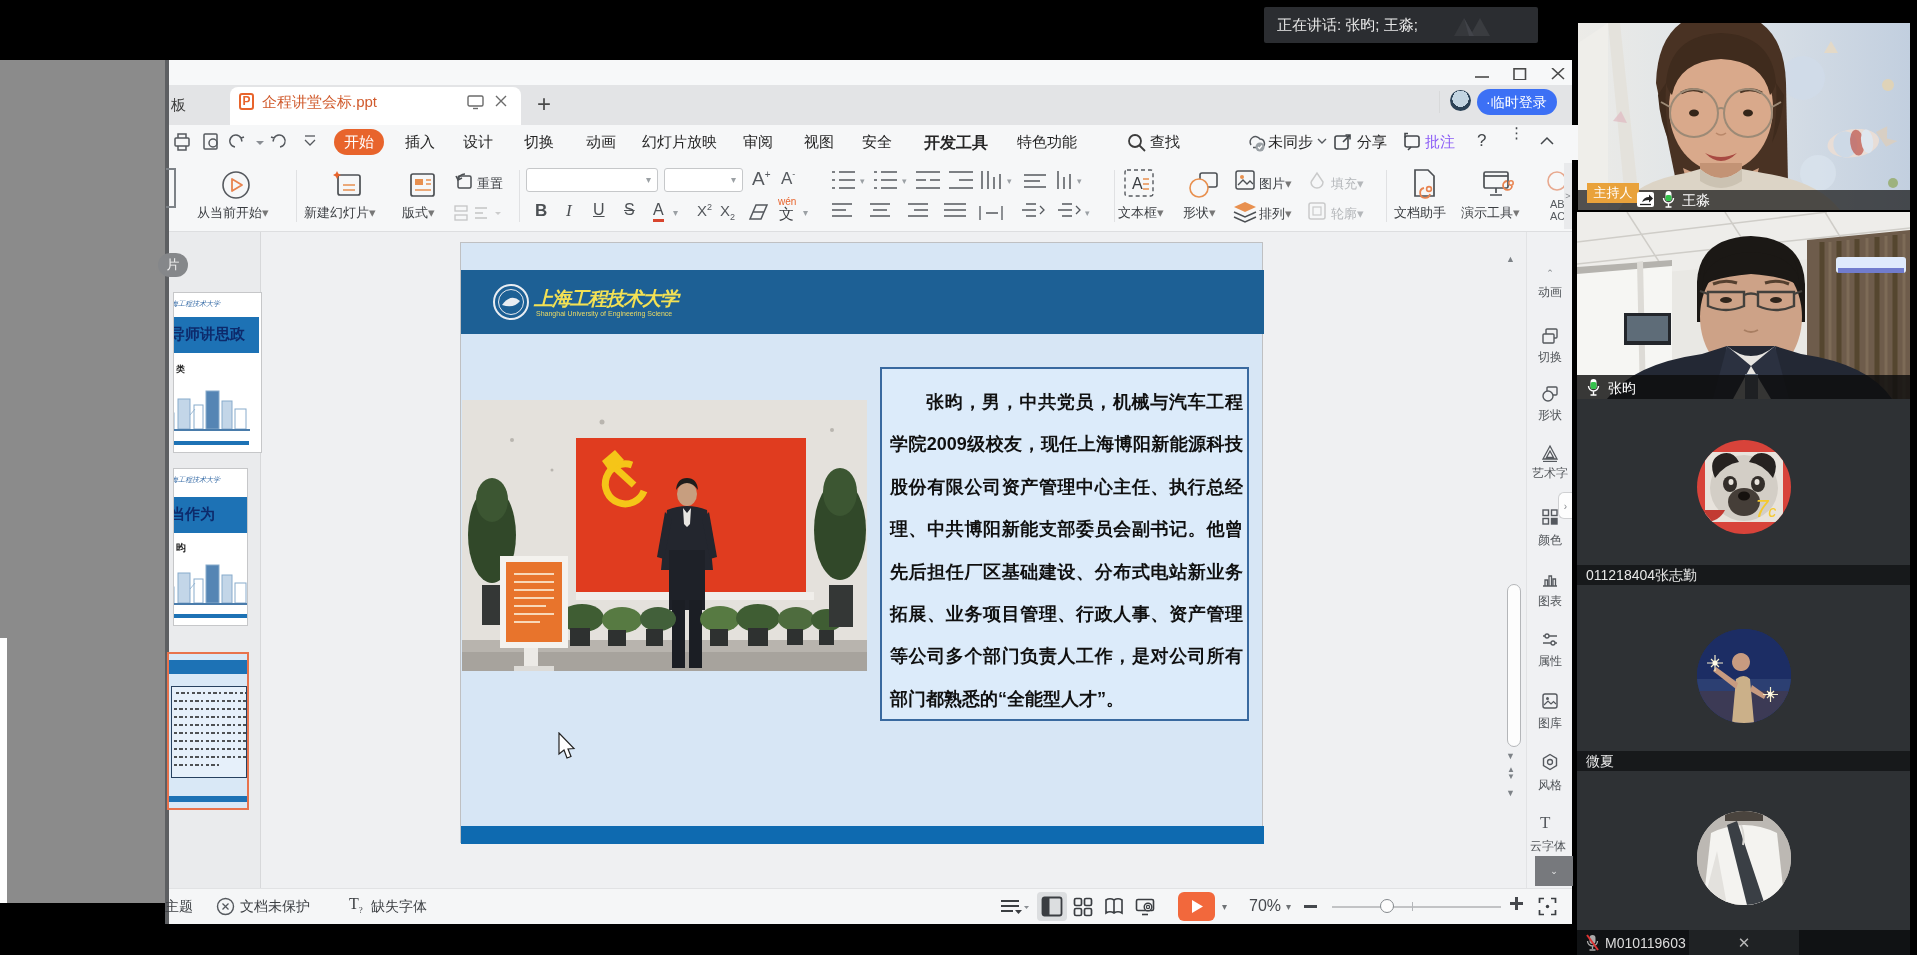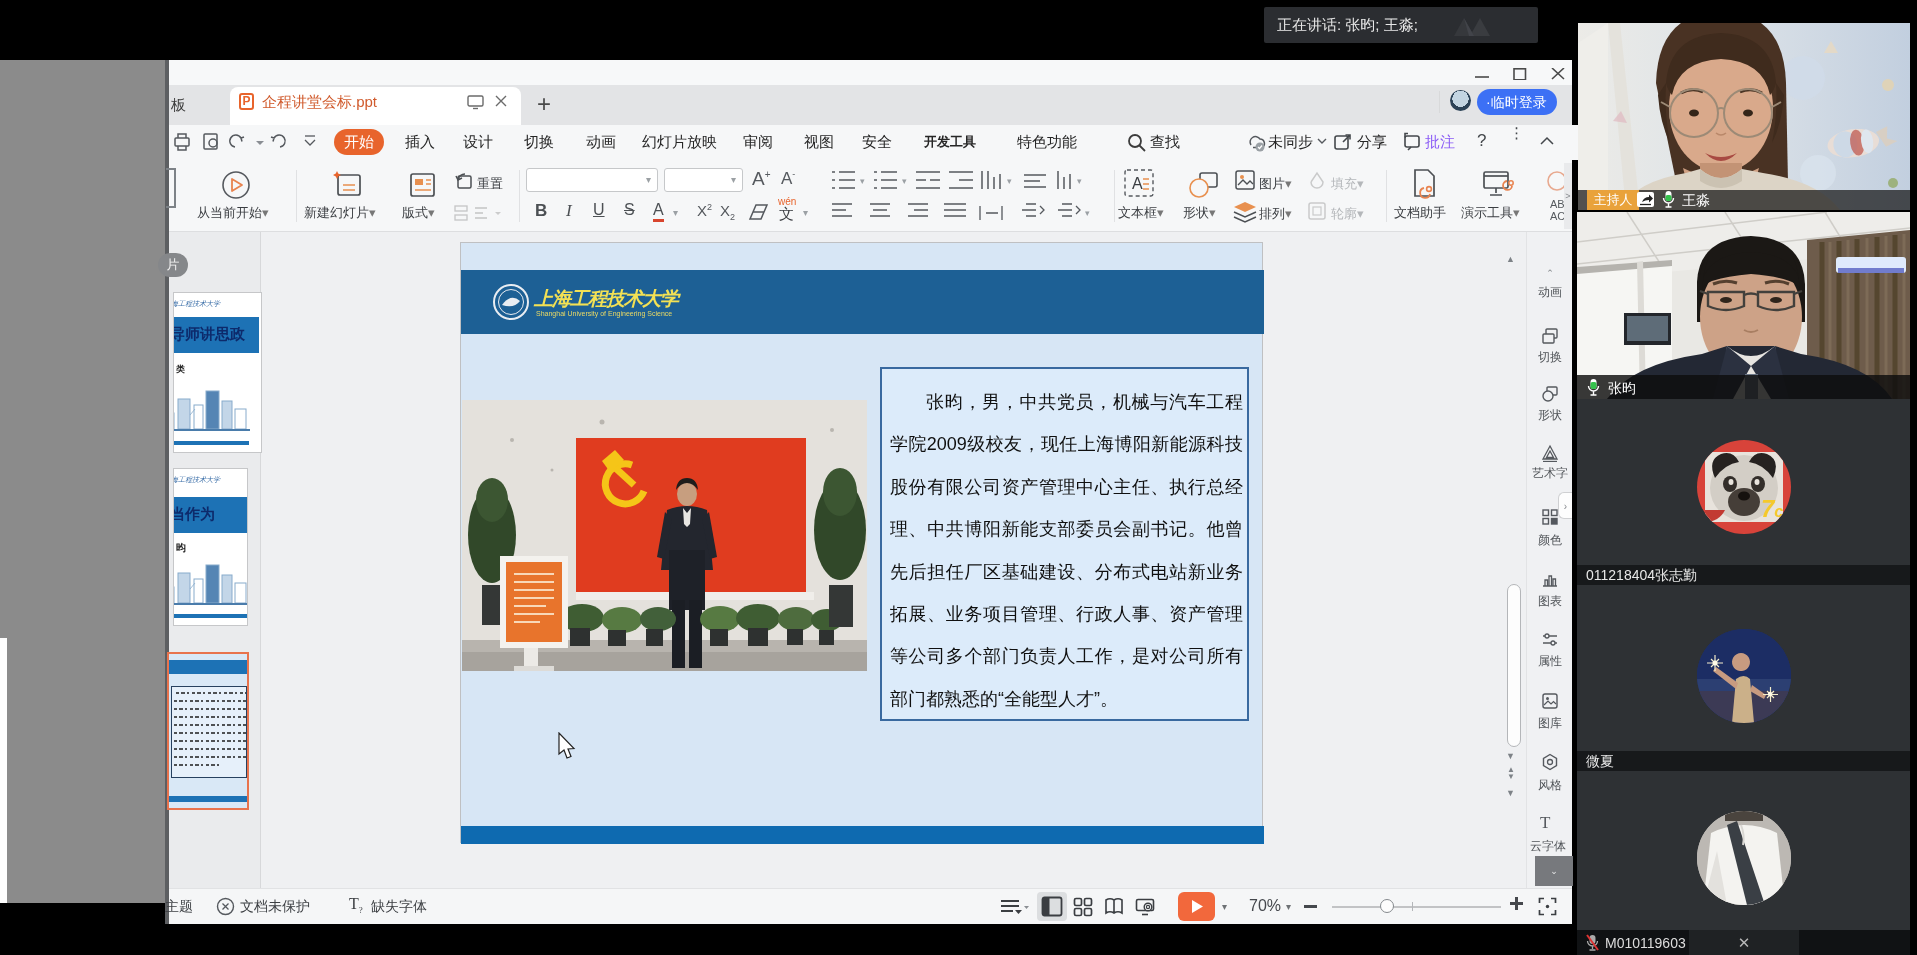--- a/index.html
+++ b/index.html
@@ -68,21 +68,21 @@
     </svg>
     <div class="a" style="left:165px;top:4px;width:50px;height:26px;background:#e8642c;border-radius:13px;color:#fff;font-size:15px;text-align:center;line-height:26px">开始</div>
     <div class="a tx" style="left:236px;top:8px;font-size:15px;color:#262626">插入</div>
     <div class="a tx" style="left:294px;top:8px;font-size:15px;color:#262626">设计</div>
     <div class="a tx" style="left:355px;top:8px;font-size:15px;color:#262626">切换</div>
     <div class="a tx" style="left:417px;top:8px;font-size:15px;color:#262626">动画</div>
     <div class="a tx" style="left:473px;top:8px;font-size:15px;color:#262626">幻灯片放映</div>
     <div class="a tx" style="left:574px;top:8px;font-size:15px;color:#262626">审阅</div>
     <div class="a tx" style="left:635px;top:8px;font-size:15px;color:#262626">视图</div>
     <div class="a tx" style="left:693px;top:8px;font-size:15px;color:#262626">安全</div>
-    <div class="a tx" style="left:755px;top:8px;font-size:13px;color:#262626;font-weight:700">开发工具</div>
+    <div class="a tx" style="left:755px;top:8px;font-size:16px;color:#262626;font-weight:700">开发工具</div>
     <div class="a tx" style="left:848px;top:8px;font-size:15px;color:#262626">特色功能</div>
     <svg class="a" style="left:957px;top:7px" width="22" height="22" viewBox="0 0 22 22">
         <circle cx="9" cy="9" r="6" fill="none" stroke="#3c3c3c" stroke-width="1.8"></circle>
         <path d="M13.5 13.5 L19 19" stroke="#3c3c3c" stroke-width="1.8"></path>
       </svg>
     <div class="a tx" style="left:981px;top:8px;font-size:15px;color:#262626">查找</div>
 
     <svg class="a" style="left:1075px;top:6px" width="90" height="24" viewBox="0 0 90 24">
       <path d="M7 14 a5 5 0 1 1 9 -6 a4.5 4.5 0 0 1 2 8.5 h-9" fill="none" stroke="#55595e" stroke-width="1.5"></path>
       <circle cx="16" cy="16" r="4.5" fill="#9aa0a5"></circle>
@@ -399,21 +399,21 @@
             <rect x="44" y="162" width="56" height="80" fill="#e8742c"></rect>
             <g stroke="#f8d8b8" stroke-width="2">
               <path d="M52 174 h40 M52 182 h40 M52 190 h40 M52 198 h40 M52 206 h32 M52 214 h40 M52 222 h26"></path>
             </g>
             <rect x="62" y="248" width="14" height="18" fill="#eceae6"></rect>
             <path d="M52 266 h40 v5 h-40 Z" fill="#dddbd7"></path>
           </g>
       </svg>
 
       <div class="a" style="left:419px;top:124px;width:369px;height:354px;background:#dcebfa;border:2px solid #39699f">
-        <div style="padding:12px 4px 0 8px;font-size:18px;line-height:42.4px;font-weight:normal;color:#101010;text-align:justify;text-indent:36px">张昀，男，中共党员，机械与汽车工程学院2009级校友，现任上海博阳新能源科技股份有限公司资产管理中心主任、执行总经理、中共博阳新能支部委员会副书记。他曾先后担任厂区基础建设、分布式电站新业务拓展、业务项目管理、行政人事、资产管理等公司多个部门负责人工作，是对公司所有部门都熟悉的“全能型人才”。</div>
+        <div style="padding:12px 4px 0 8px;font-size:18px;line-height:42.4px;font-weight:bold;color:#101010;text-align:justify;text-indent:36px">张昀，男，中共党员，机械与汽车工程学院2009级校友，现任上海博阳新能源科技股份有限公司资产管理中心主任、执行总经理、中共博阳新能支部委员会副书记。他曾先后担任厂区基础建设、分布式电站新业务拓展、业务项目管理、行政人事、资产管理等公司多个部门负责人工作，是对公司所有部门都熟悉的“全能型人才”。</div>
       </div>
       <div class="a" style="left:0;top:583px;width:803px;height:18px;background:#0e6ab0"></div>
     </div>
 
     <svg class="a" style="left:388px;top:500px" width="20" height="30" viewBox="0 0 20 30">
         <path d="M2 1 L2 22 L7 18 L10 26 L14 24.5 L11 17 L17 16.5 Z" fill="#fff" stroke="#222" stroke-width="1.2"></path>
       </svg>
 
 
     <div class="a tx" style="left:1337px;top:22px;font-size:9px;color:#7d8287">▲</div>
@@ -587,21 +587,21 @@
       <ellipse cx="116" cy="90" rx="5" ry="3.5" fill="#342519"></ellipse>
       <ellipse cx="170" cy="90" rx="5" ry="3.5" fill="#342519"></ellipse>
       <path d="M138 110 q5 4 10 0" stroke="#b9886a" stroke-width="1.6" fill="none"></path>
       <path d="M127 130 q16 8 32 0 q-8 8 -16 8 q-8 0 -16 -8 Z" fill="#a84a42"></path>
 
       <path d="M122 140 h42 v20 h-42 Z" fill="#c39375"></path>
       <path d="M40 187 Q58 158 108 150 L122 146 Q143 164 164 146 L185 150 Q240 158 262 187 Z" fill="#dcd4c6"></path>
       <path d="M122 146 Q143 164 164 146 L164 158 Q143 172 122 158 Z" fill="#cbc2b2"></path>
     </svg>
     <div class="a" style="left:0;top:167px;width:332px;height:20px;background:rgba(20,20,20,0.72)"></div>
-    <div class="a" style="left:9px;top:167px;width:52px;height:20px;background:#e9a23b;color:#fff;font-size:13px;text-align:center;line-height:20px">主持人</div>
+    <div class="a" style="left:9px;top:160px;width:52px;height:20px;background:#e9a23b;color:#fff;font-size:13px;text-align:center;line-height:20px">主持人</div>
     <div class="a" style="left:59px;top:169px;width:17px;height:15px;background:#fff;border-radius:2px"><svg width="17" height="15" viewBox="0 0 17 15">
           <path d="M5 10 q2 -5 7 -5 l0 -2.5 l4 4 l-4 4 l0 -2.5 q-4 0 -7 2 Z" fill="#222"></path>
           <path d="M3 12.5 h11" stroke="#222" stroke-width="1.3"></path>
         </svg></div>
     <svg class="a" style="left:84px;top:167px" width="13" height="19" viewBox="0 0 13 19">
         <rect x="3.5" y="1" width="6" height="10" rx="3" fill="#fff"></rect>
         <rect x="3.5" y="5" width="6" height="6" rx="2" fill="#35c24d"></rect>
         <path d="M1.5 8 a5 5 0 0 0 10 0 M6.5 13 v3.5 M3.5 17 h6" stroke="#fff" stroke-width="1.4" fill="none"></path>
       </svg>
     <div class="a tx" style="left:104px;top:169px;font-size:14px;color:#fff">王淼</div>
@@ -687,21 +687,21 @@
         <path d="M18 38 q-8 -18 6 -24 q12 -4 18 8 q-14 2 -24 16 Z" fill="#262220"></path>
         <path d="M76 38 q8 -18 -6 -24 q-12 -4 -18 8 q14 2 24 16 Z" fill="#262220"></path>
         <ellipse cx="33" cy="44" rx="7" ry="8" fill="#332e2a"></ellipse>
         <ellipse cx="61" cy="44" rx="7" ry="8" fill="#332e2a"></ellipse>
         <ellipse cx="34" cy="42" rx="2.5" ry="3" fill="#e8e3dc"></ellipse>
         <ellipse cx="60" cy="42" rx="2.5" ry="3" fill="#e8e3dc"></ellipse>
         <ellipse cx="47" cy="62" rx="16" ry="14" fill="#453e38"></ellipse>
         <ellipse cx="47" cy="56" rx="6" ry="4.5" fill="#15110e"></ellipse>
         <path d="M8 70 h20 q-6 12 -20 12 Z" fill="#c23a32"></path>
       </svg>
-      <div class="a tx" style="left:64px;top:55px;font-size:24px;font-weight:bold;color:#f5c92c;font-style:italic">7<span style="font-size:16px">c</span></div>
+      <div class="a tx" style="left:58px;top:55px;font-size:24px;font-weight:normal;color:#f5c92c;font-style:italic">7<span style="font-size:16px">c</span></div>
     </div>
     <div class="a" style="left:0;top:166px;width:333px;height:20px;background:#17191b"></div>
     <div class="a tx" style="left:9px;top:168px;font-size:14px;color:#e8e8e8">011218404张志勤</div>
   </div>
 
   <div class="a" style="left:1577px;top:585px;width:333px;height:186px;background:#2e3134">
     <div class="a" style="left:120px;top:44px;width:94px;height:94px;border-radius:50%;overflow:hidden;background:#20336b">
       <svg width="94" height="94" viewBox="0 0 94 94">
         <rect width="94" height="50" fill="#1c2d64"></rect>
         <rect y="50" width="94" height="44" fill="#2c3f72"></rect>

